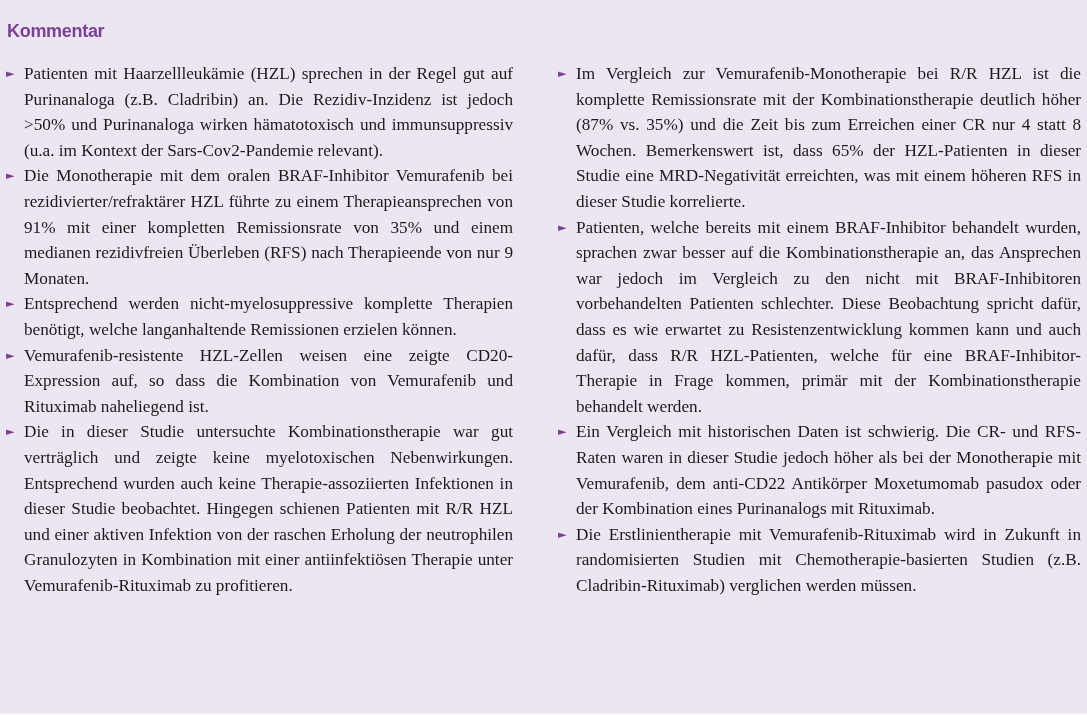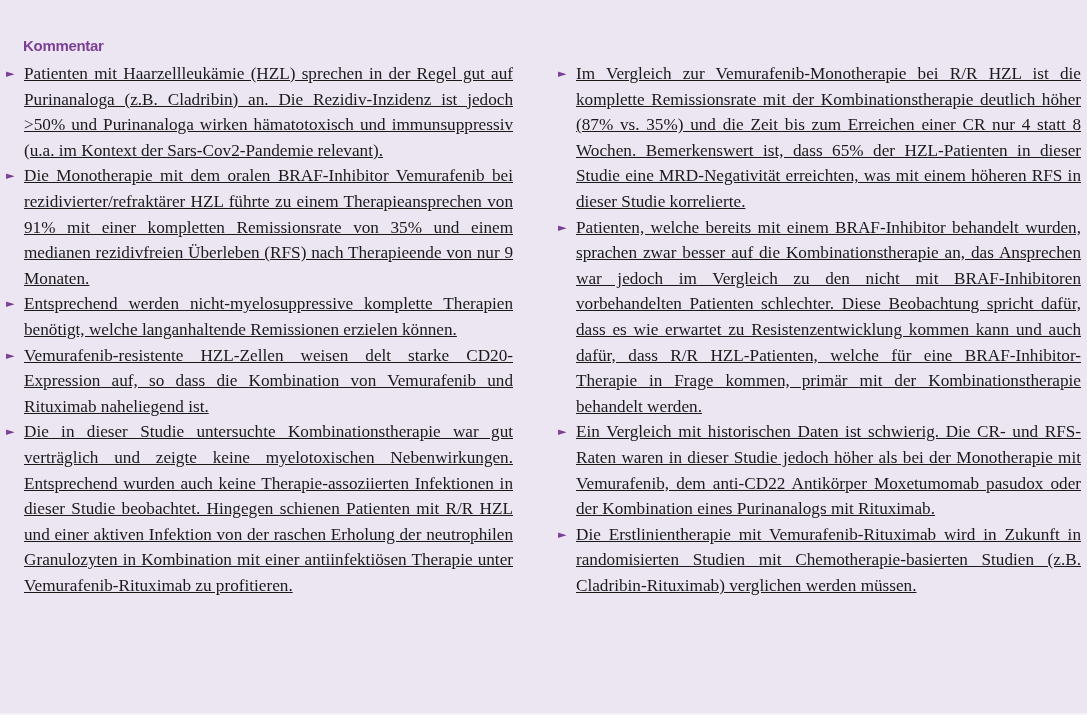--- a/index.html
+++ b/index.html
@@ -20,24 +20,24 @@
       height: 713px;
       background: #ece6f3;
       border-bottom: 2px solid #f6f2fa;
     }
     .heading {
       position: absolute;
       left: 7px;
       top: 21px;
       font-family: "Liberation Sans", sans-serif;
       font-weight: bold;
-      font-size: 15px;
+      font-size: 18px;
       color: #7b3f96;
       letter-spacing: -0.3px;
-      margin: 16px;
+      margin: 0;
     }
     .col {
       position: absolute;
       top: 61px;
       width: 507px;
     }
     .col.left { left: 6px; }
     .col.right { left: 558px; width: 523px; }
     ul.items {
       list-style: none;
@@ -56,21 +56,21 @@
     }
     .bullet {
       position: absolute;
       left: 0;
       top: 0;
       color: #7b3f96;
       font-family: "DejaVu Sans", sans-serif;
       font-size: 11px;
       line-height: 25.6px;
     }
-    .text { display: block; text-decoration: underline; }
+    .text { display: block; }
   </style>
 </head>
 <body>
 
 <div class="panel">
   <h2 class="heading">Kommentar</h2>
 
   <div class="col left">
     <ul class="items">
       <li class="item">
@@ -80,21 +80,21 @@
       <li class="item">
         <span class="bullet">►</span>
         <span class="text">Die Monotherapie mit dem oralen BRAF-Inhibitor Vemurafenib bei rezidivierter/refraktärer HZL führte zu einem Therapiean­sprechen von 91% mit einer kompletten Remissionsrate von 35% und einem medianen rezidivfreien Überleben (RFS) nach Thera­pieende von nur 9 Monaten.</span>
       </li>
       <li class="item">
         <span class="bullet">►</span>
         <span class="text">Entsprechend werden nicht-myelosuppressive komplette Thera­pien benötigt, welche langanhaltende Remissionen erzielen kön­nen.</span>
       </li>
       <li class="item">
         <span class="bullet">►</span>
-        <span class="text">Vemurafenib-resistente HZL-Zellen weisen delt starke CD20-Expression auf, so dass die Kombination von Vemurafenib und Rituximab naheliegend ist.</span>
+        <span class="text">Vemurafenib-resistente HZL-Zellen weisen eine zeigte CD20-Expression auf, so dass die Kombination von Vemurafenib und Rituximab naheliegend ist.</span>
       </li>
       <li class="item">
         <span class="bullet">►</span>
         <span class="text">Die in dieser Studie untersuchte Kombinationstherapie war gut verträglich und zeigte keine myelotoxischen Nebenwir­kungen. Entsprechend wurden auch keine Therapie-assoziier­ten Infektionen in dieser Studie beobachtet. Hingegen schienen Patienten mit R/R HZL und einer aktiven Infektion von der raschen Erholung der neutrophilen Granulozyten in Kombi­nation mit einer antiinfektiösen Therapie unter Vemurafenib-Rituximab zu profitieren.</span>
       </li>
     </ul>
   </div>
 
   <div class="col right">
     <ul class="items">

